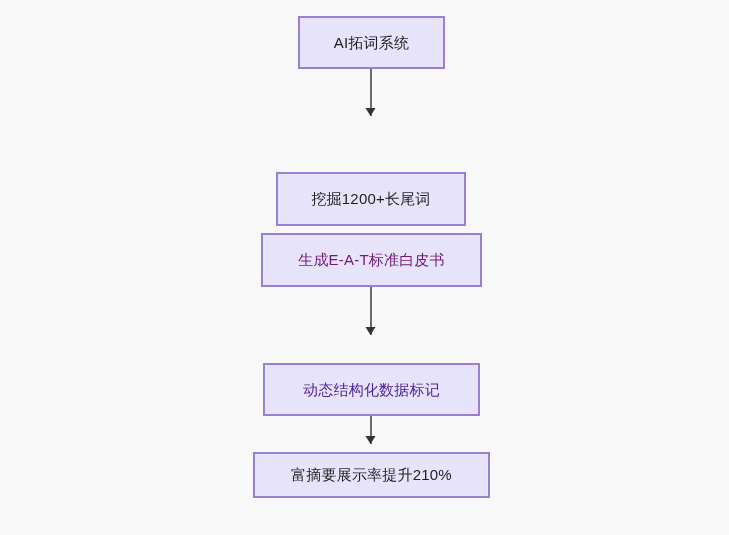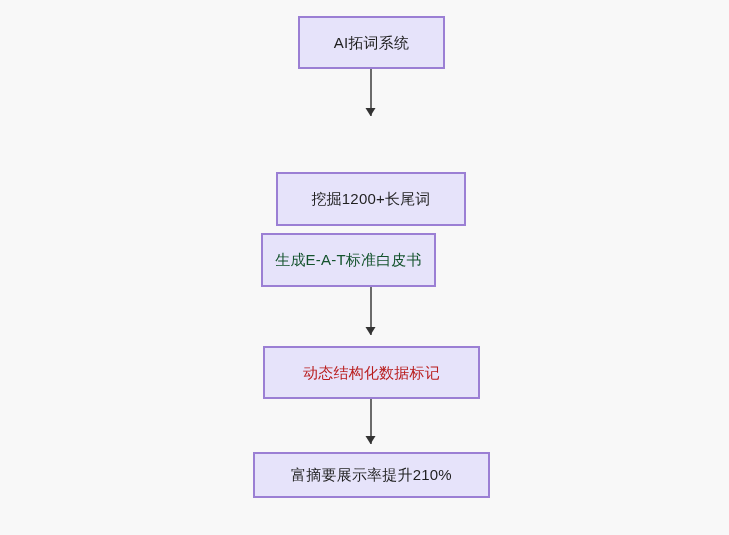--- a/index.html
+++ b/index.html
@@ -82,23 +82,23 @@
     <div class="edge-line" style="height: 48px; background: rgb(107, 107, 107);"></div>
     <div class="edge-arrow" style="top: 40px; border-top-color: rgb(51, 51, 51);"></div>
   </div>
 
   <div class="node" style="left: 298px; top: 16px; width: 147px; height: 53px; background: rgb(230, 227, 250); border-color: rgb(155, 127, 212); color: rgb(31, 31, 31);">
     <span class="node-label">AI拓词系统</span>
   </div>
   <div class="node" style="left: 276px; top: 124px; width: 190px; height: 54px; background: rgb(230, 227, 250); border-color: rgb(155, 127, 212); color: rgb(31, 31, 31); margin-top: 48px;">
     <span class="node-label">挖掘1200+长尾词</span>
   </div>
-  <div class="node" style="left: 261px; top: 233px; width: 175px; height: 54px; background: rgb(230, 227, 250); border-color: rgb(155, 127, 212); color: #14532d;">
+  <div class="node" style="left: 261px; top: 233px; width: 221px; height: 54px; background: rgb(230, 227, 250); border-color: rgb(155, 127, 212); color: #701a75;">
     <span class="node-label">生成E-A-T标准白皮书</span>
   </div>
-  <div class="node" style="left: 263px; top: 346px; width: 217px; height: 53px; background: rgb(230, 227, 250); border-color: rgb(155, 127, 212); color: #b91c1c;">
+  <div class="node" style="left: 263px; top: 363px; width: 217px; height: 53px; background: rgb(230, 227, 250); border-color: rgb(155, 127, 212); color: #4c1d95;">
     <span class="node-label">动态结构化数据标记</span>
   </div>
   <div class="node" style="left: 253px; top: 452px; width: 237px; height: 46px; background: rgb(230, 227, 250); border-color: rgb(155, 127, 212); color: rgb(31, 31, 31);">
     <span class="node-label">富摘要展示率提升210%</span>
   </div>
 
 </div>
 
 </body></html>

